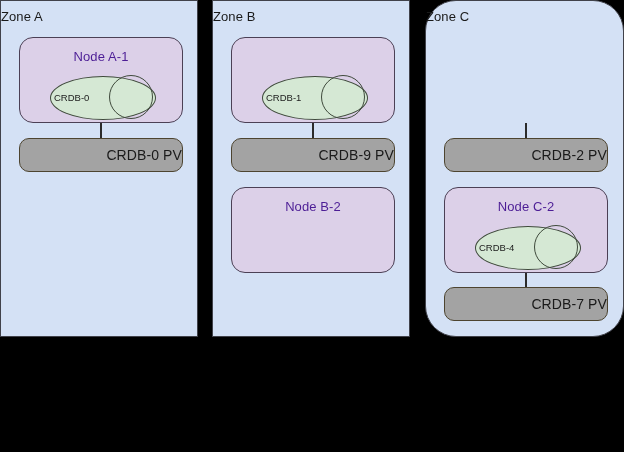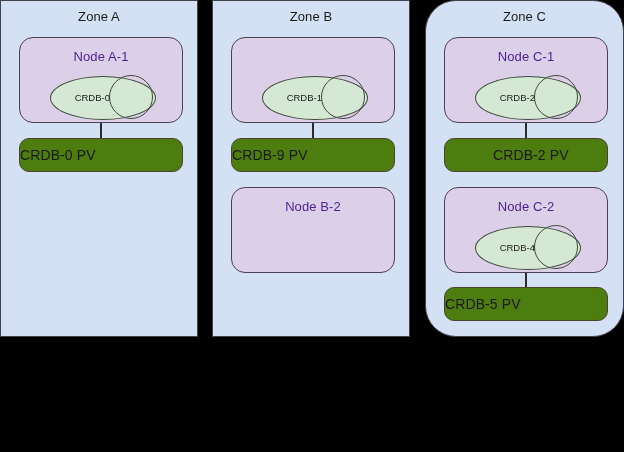--- a/index.html
+++ b/index.html
@@ -25,21 +25,20 @@
     position: absolute;
     background: #d4e1f5;
     border: 1.5px solid #41424a;
     box-sizing: border-box;
   }
   .zone-title {
     position: absolute;
     left: 0;
     right: 0;
     top: 8px;
-    text-align: center;
     font-size: 13px;
     color: #1a1a1a;
     line-height: 16px;
     letter-spacing: 0.1px;
   }
   .node {
     position: absolute;
     background: #dcd0e8;
     border: 1.2px solid #4b4055;
     border-radius: 14px;
@@ -81,34 +80,34 @@
     border-radius: 50%;
     background: transparent;
     box-sizing: border-box;
   }
   .cyl-label {
     position: absolute;
     left: 4px;
     right: 46px;
     top: 50%;
     transform: translateY(-50%);
-    text-align: right;
+    text-align: left;
     font-size: 9.5px;
     color: #1a1a1a;
     line-height: 12px;
   }
   .pv {
     position: absolute;
-    background: #4d7c0f;
+    background: #a3a3a3;
     border: 1.2px solid #4d4430;
     border-radius: 10px;
     box-sizing: border-box;
     display: flex;
     align-items: center;
-    justify-content: flex-start;
+    justify-content: flex-end;
   }
   .pv-label {
     font-size: 14px;
     color: #1a1a1a;
     line-height: 18px;
     letter-spacing: 0.1px;
   }
   .connector {
     position: absolute;
     width: 1.6px;
@@ -157,44 +156,36 @@
     </div>
 
     <div class="node" style="left:18px; top:186px; width:164px; height:86px;">
       <div class="node-title">Node B-2</div>
     </div>
   </div>
 
   <div class="zone" style="left:425px; top:0px; width:199px; height:337px;border-radius:31px;">
     <div class="zone-title">Zone C</div>
 
-    <div class="node" style="left:18px; top:36px; width:164px; height:86px;">
-      <div class="node-title">Node C-1</div>
-      <div class="cylinder" style="left:30px; top:38px; width:106px; height:44px;">
-        <div class="cyl-body"></div>
-        <div class="cyl-cap"></div>
-        <div class="cyl-label">CRDB-2</div>
-      </div>
-    </div>
 
     <div class="connector" style="left:99px; top:122px; height:15px;"></div>
 
     <div class="pv" style="left:18px; top:137px; width:164px; height:34px;padding-left:48px;">
       <span class="pv-label">CRDB-2 PV</span>
     </div>
 
     <div class="node" style="left:18px; top:186px; width:164px; height:86px;">
       <div class="node-title">Node C-2</div>
       <div class="cylinder" style="left:30px; top:38px; width:106px; height:44px;">
         <div class="cyl-body"></div>
         <div class="cyl-cap"></div>
         <div class="cyl-label">CRDB-4</div>
       </div>
     </div>
 
     <div class="connector" style="left:99px; top:272px; height:14px;"></div>
 
     <div class="pv" style="left:18px; top:286px; width:164px; height:34px;">
-      <span class="pv-label">CRDB-5 PV</span>
+      <span class="pv-label">CRDB-7 PV</span>
     </div>
   </div>
 
 </div>
 
 </body></html>

